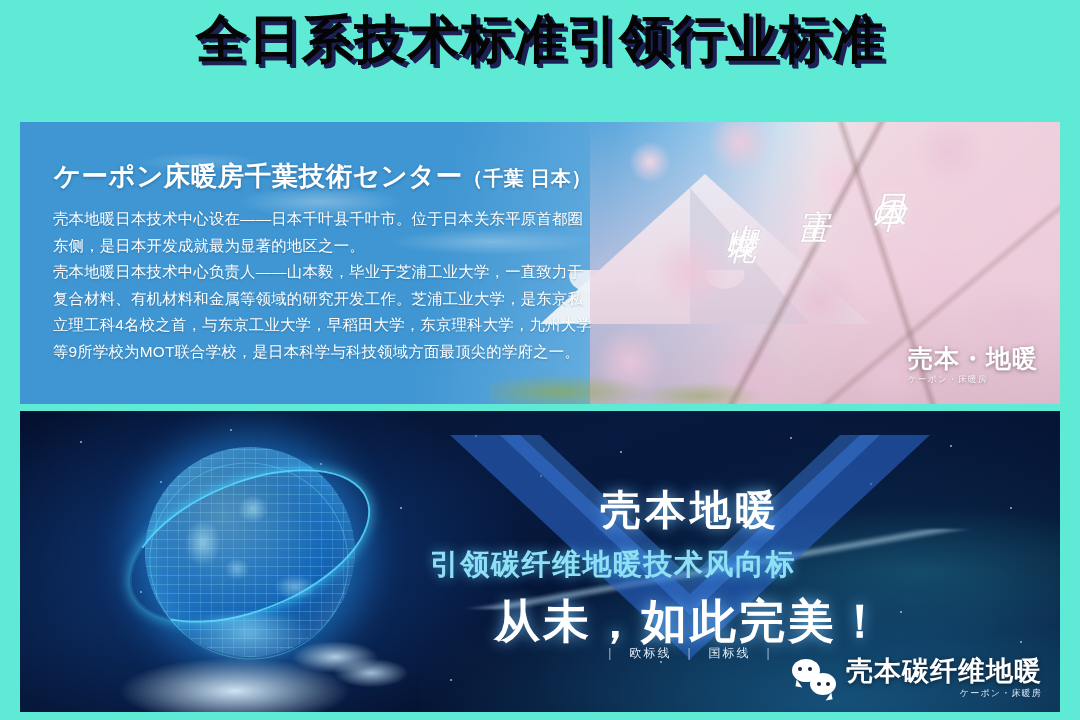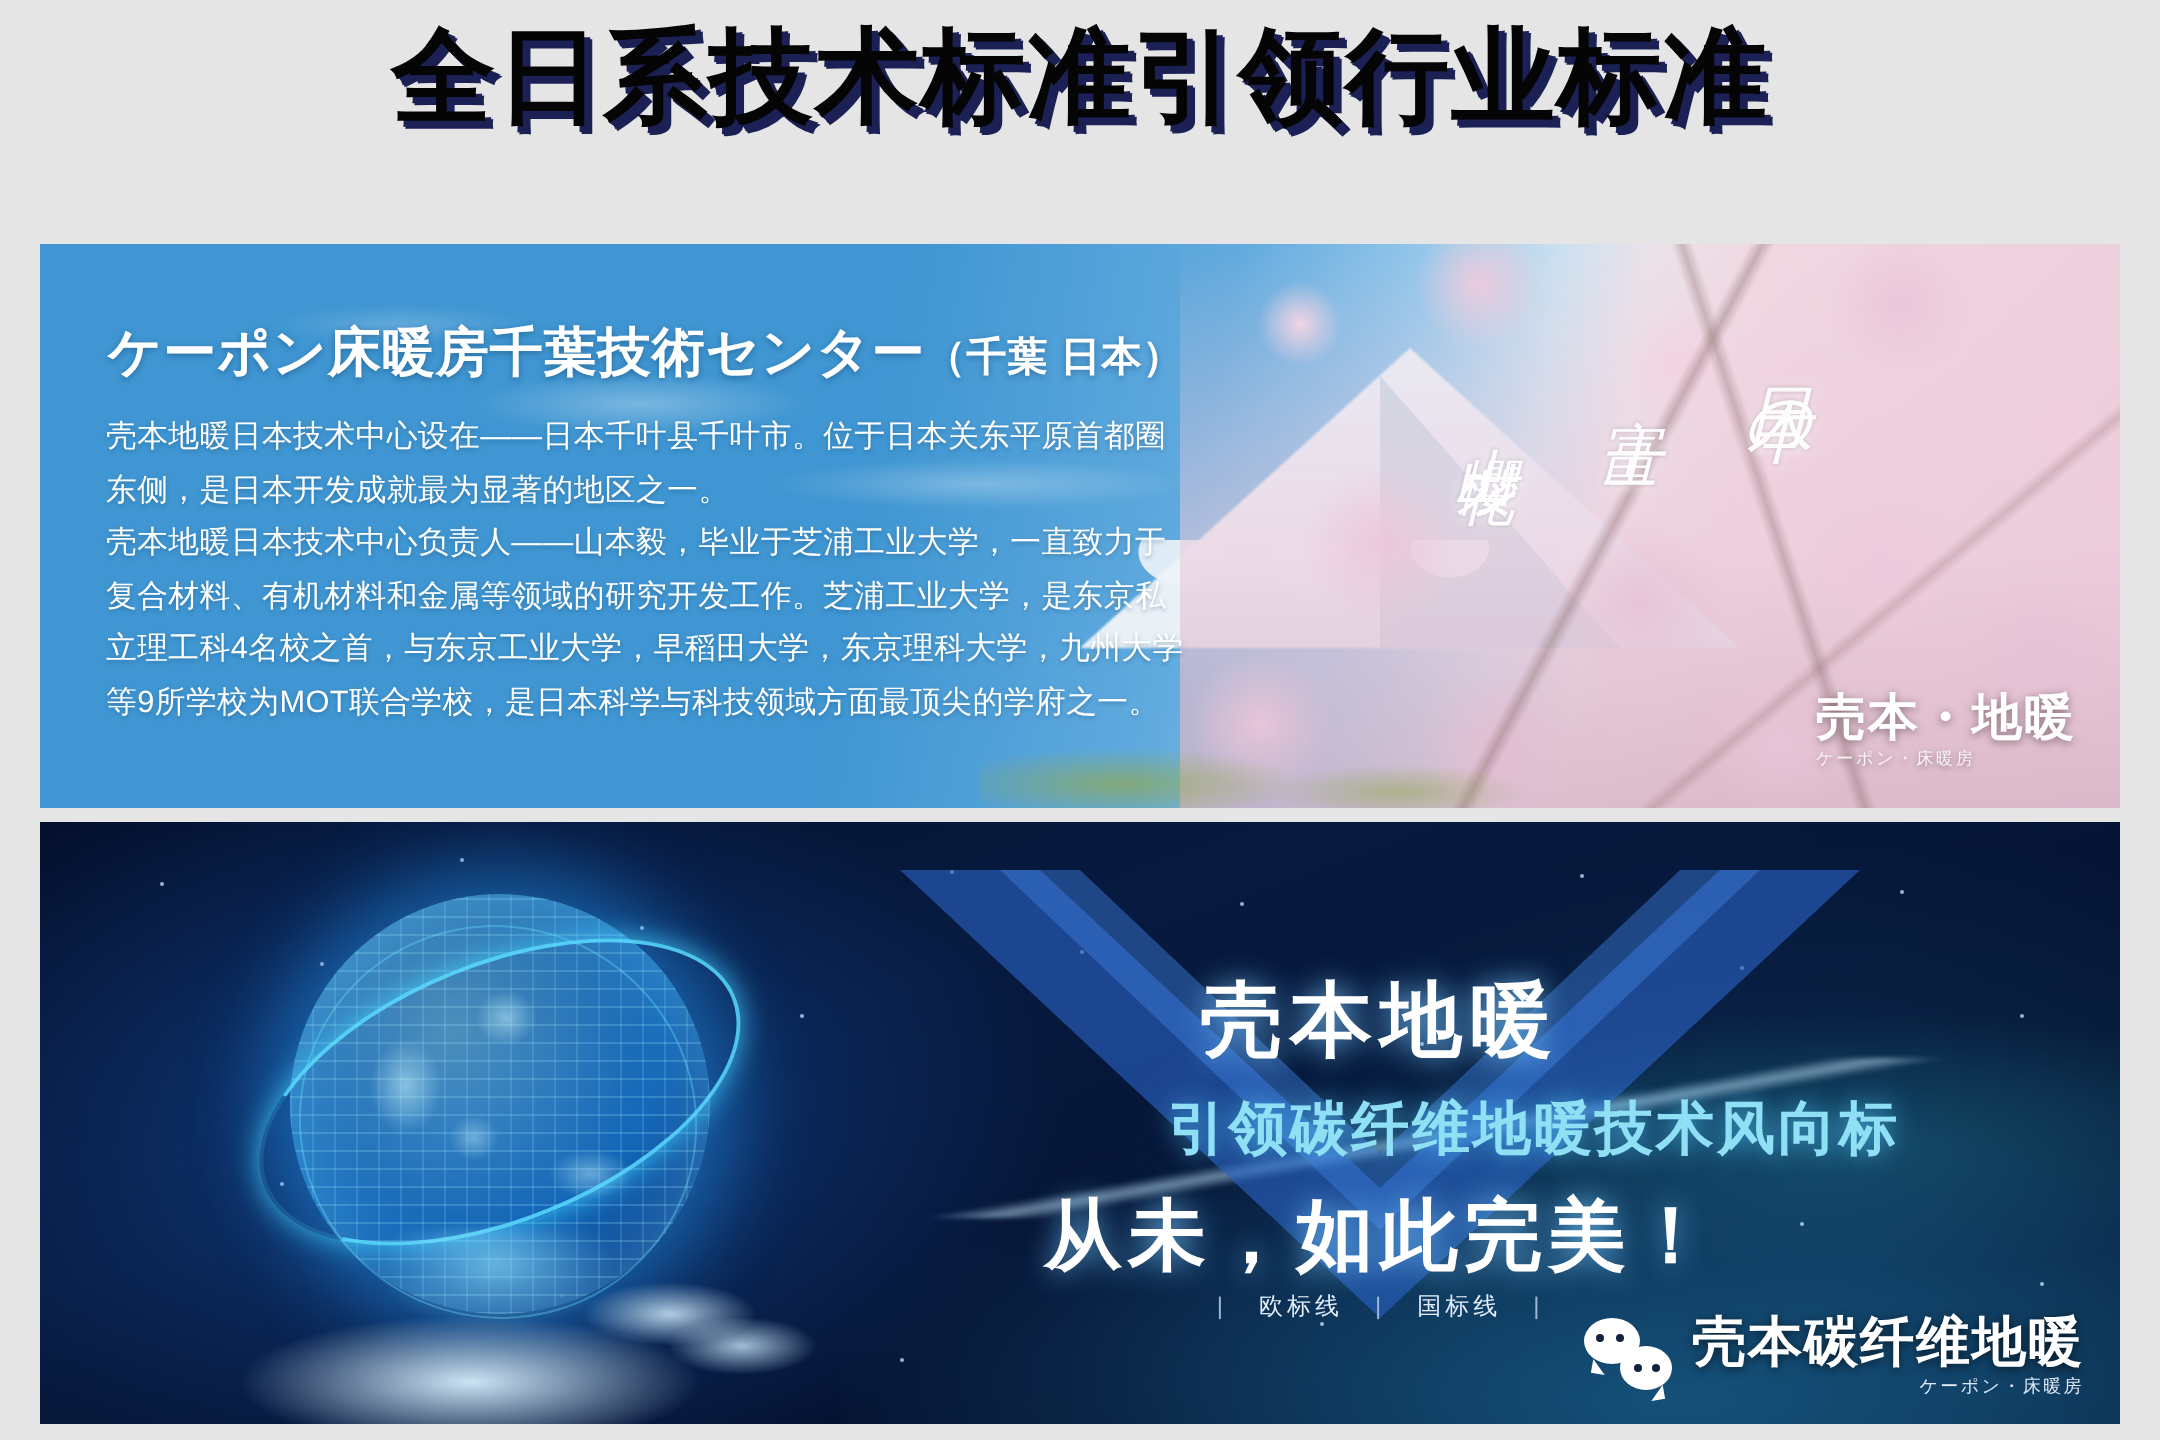--- a/index.html
+++ b/index.html
@@ -2,21 +2,21 @@
 <html><head>
 <meta charset="utf-8">
 <style>
   * { margin:0; padding:0; box-sizing:border-box; }
   html,body{
     width:1080px; height:720px;
     background:#ffffff;
     font-family:"Liberation Sans","DejaVu Sans",sans-serif;
     overflow:hidden;
   }
-  .page{ position:relative; width:1080px; height:720px; background:#e5e5e5; }
+  .page{ position:relative; width:1080px; height:720px; background:#5eead4; }
 
   
   .header{
     position:absolute; left:0; top:8px; width:1080px;
     text-align:center;
   }
   .header-title{
     font-size:52px;
     font-weight:bold;
     color:#050505;
@@ -249,29 +249,29 @@
   }
   .chev svg{ width:100%; height:100%; display:block; }
 
   .b2-title{
     position:absolute; left:430px; top:72px; width:480px; text-align:center;
     color:#ffffff;
     font-size:41px; font-weight:bold; letter-spacing:4px;
     text-shadow:0 0 14px rgba(120,200,255,.85);
   }
   .b2-sub{
-    position:absolute; left:410px; top:134px; width:520px; text-align:right;
+    position:absolute; left:410px; top:134px; width:520px; text-align:left;
     color:#8fe0f5;
     font-size:29px; font-weight:bold; letter-spacing:1.5px;
     text-shadow:0 0 12px rgba(80,190,240,.8);
   }
   .b2-slogan{
     position:absolute; left:430px; top:180px; width:480px; text-align:center;
     color:#ffffff;
-    font-size:39px; font-weight:bold; letter-spacing:3px;
+    font-size:46px; font-weight:bold; letter-spacing:3px;
     text-shadow:0 0 14px rgba(120,200,255,.8);
   }
   .b2-tags{
     position:absolute; left:430px; top:234px; width:480px; text-align:center;
     color:#e3eefc;
     font-size:12px; letter-spacing:2px;
   }
   .b2-tags .sep{ color:#9fb6d6; margin:0 16px; }
 
   .wechat{

